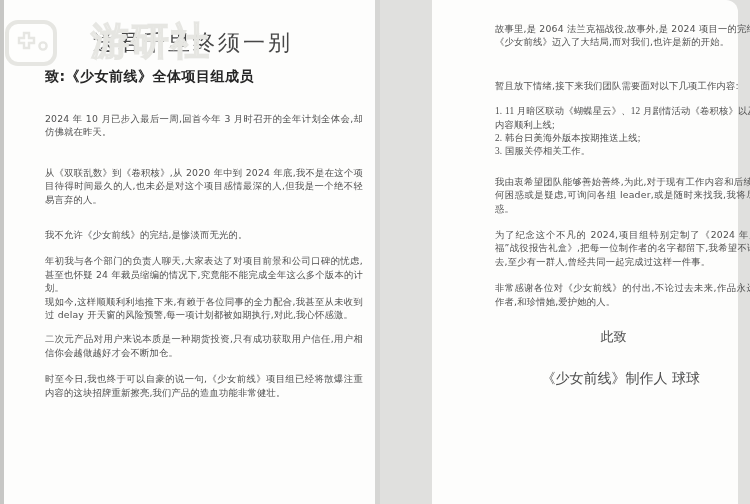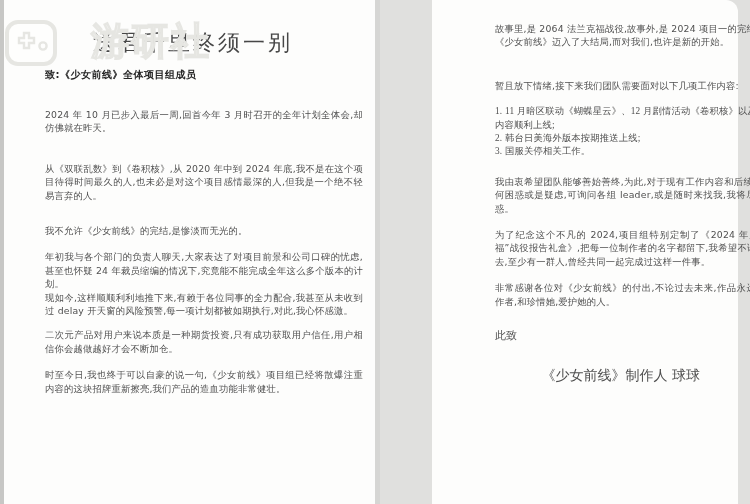--- a/index.html
+++ b/index.html
@@ -58,21 +58,21 @@
   .letter-title {
     margin: 6px 0 10px 0;
     padding-left: 48px;
     font-size: 22px;
     font-weight: 400;
     letter-spacing: 3px;
     color: #474747;
     white-space: nowrap;
   }
   .salutation {
-    font-size: 10px;
+    font-size: 14px;
     font-weight: bold;
     color: #262626;
     margin: 0 0 26px 0;
     letter-spacing: 0.5px;
   }
   .paragraphs p {
     margin: 0 0 13px 0;
     font-size: 9.3px;
     line-height: 13.4px;
     color: #4f4f4f;
@@ -82,23 +82,24 @@
   }
   .page-left .paragraphs { width: 318px; }
   .page-right .paragraphs { width: 300px; }
   #left-paras p:nth-of-type(1) { margin-bottom: 27px; }
   #left-paras p:nth-of-type(2) { margin-bottom: 22px; }
   #left-paras p:nth-of-type(4) { margin-bottom: 11px; }
   #left-paras p:nth-of-type(7) { }
   #right-paras p:nth-of-type(1) { margin-bottom: 30px; }
   #right-paras p:nth-of-type(3) { margin-bottom: 16px; font-family: Liberation Serif, serif; }
   .closing {
-    font-size: 11px;
+    font-size: 13px;
     color: #4f4f4f;
     margin-top: 20px;
+    text-align: center;
   }
   .signature {
     font-size: 14px;
     color: #4f4f4f;
     margin-top: 24px;
     text-align: right;
     padding-right: 32px;
   }
   .watermark {
     position: absolute;

